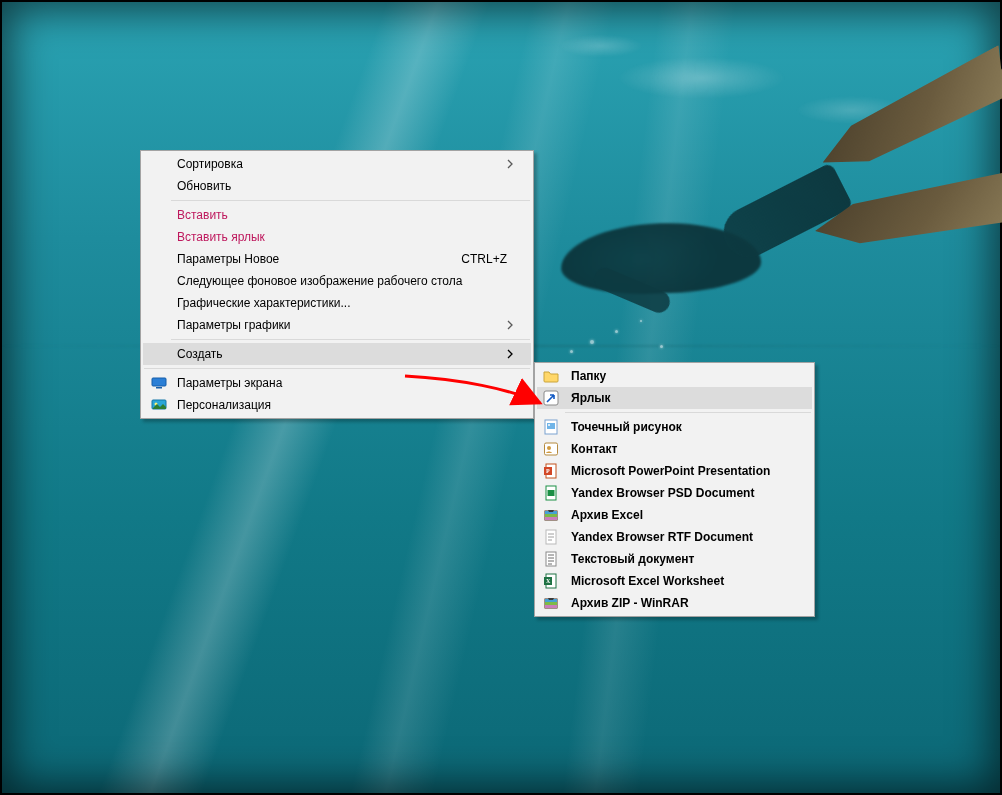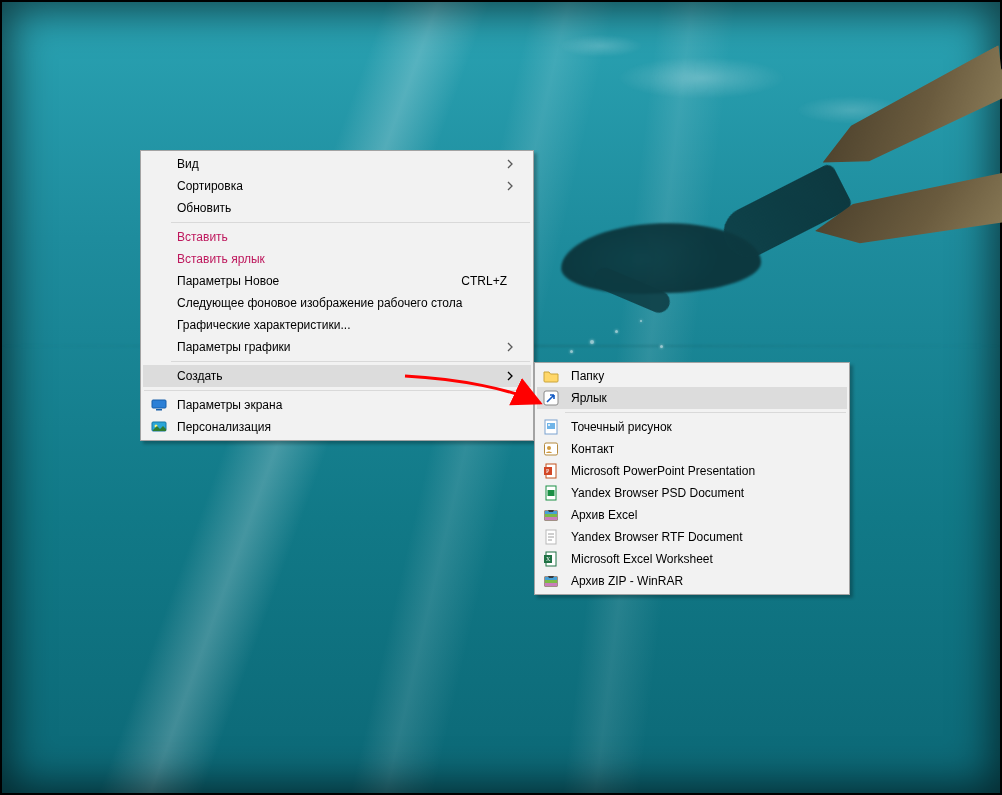--- a/index.html
+++ b/index.html
@@ -65,21 +65,21 @@
   .item.disabled { color: #be185d; }
   .item .shortcut { position: absolute; right: 24px; }
   .item .chev { position: absolute; right: 8px; top: 50%; transform: translateY(-50%); }
   .item.hover, .item.highlight { background: #dcdcdc; }
   .item .ico { position: absolute; left: 6px; top: 50%; transform: translateY(-50%); width: 16px; height: 16px; display:flex; align-items:center; justify-content:center; }
 
   #menu-main { left: 140px; top: 150px; width: 394px; }
   #menu-main .item { padding-left: 34px; }
   #menu-main .indent-icons .ico { left: 8px; }
 
-  #menu-sub  { left: 534px; top: 362px; width: 316px; }
+  #menu-sub  { left: 534px; top: 362px; width: 281px; font-weight: bold; }
   #menu-sub .item { padding-left: 34px; }
 
   
   svg.chev path { stroke: #5a5a5a; stroke-width: 1.3; fill: none; }
   .item.hover svg.chev path { stroke: #000; }
 
   
   .ico svg { width: 16px; height: 16px; }
 
   
@@ -101,28 +101,20 @@
   <span style="left:10px; top:50px; width:3px;height:3px;"></span>
   <span style="left:30px; top:40px; width:4px;height:4px;"></span>
   <span style="left:55px; top:30px; width:3px;height:3px;"></span>
   <span style="left:80px; top:20px; width:2px;height:2px;"></span>
   <span style="left:100px; top:45px; width:3px;height:3px;"></span>
   <span style="left:5px; top:70px; width:2px;height:2px;"></span>
 </div>
 
 <div id="menu-main" class="menu">
   <div class="item">
-    <span>Вид</span>
-    <span class="chev">
-      <svg class="chev" width="8" height="10">
-          <path d="M1 1 L5 5 L1 9"></path>
-        </svg>
-    </span>
-  </div>
-  <div class="item">
     <span>Сортировка</span>
     <span class="chev">
       <svg class="chev" width="8" height="10">
           <path d="M1 1 L5 5 L1 9"></path>
         </svg>
     </span>
   </div>
   <div class="item">
     <span>Обновить</span>
   </div>
@@ -263,20 +255,32 @@
   <div class="item">
     <span class="ico">
       <svg viewBox="0 0 16 16">
           <rect x="3" y="1" width="10" height="14" fill="#fff" stroke="#b9b9b9"></rect>
           <line x1="5" y1="5" x2="11" y2="5" stroke="#9e9e9e"></line>
           <line x1="5" y1="8" x2="11" y2="8" stroke="#9e9e9e"></line>
           <line x1="5" y1="11" x2="9" y2="11" stroke="#9e9e9e"></line>
         </svg>
     </span>
     <span>Yandex Browser RTF Document</span>
+  </div>
+  <div class="item">
+    <span class="ico">
+      <svg viewBox="0 0 16 16">
+          <rect x="3" y="1" width="10" height="14" fill="#fff" stroke="#8a8a8a"></rect>
+          <line x1="5" y1="4" x2="11" y2="4" stroke="#6a6a6a"></line>
+          <line x1="5" y1="7" x2="11" y2="7" stroke="#6a6a6a"></line>
+          <line x1="5" y1="10" x2="11" y2="10" stroke="#6a6a6a"></line>
+          <line x1="5" y1="13" x2="9" y2="13" stroke="#6a6a6a"></line>
+        </svg>
+    </span>
+    <span>Текстовый документ</span>
   </div>
   <div class="item">
     <span class="ico">
       <svg viewBox="0 0 16 16">
           <rect x="3" y="1" width="10" height="14" fill="#fff" stroke="#1f7244"></rect>
           <rect x="1" y="4" width="8" height="8" fill="#1f7244"></rect>
           <text x="3" y="10" font-size="6" fill="#fff" font-family="Segoe UI">X</text>
         </svg>
     </span>
     <span>Microsoft Excel Worksheet</span>

